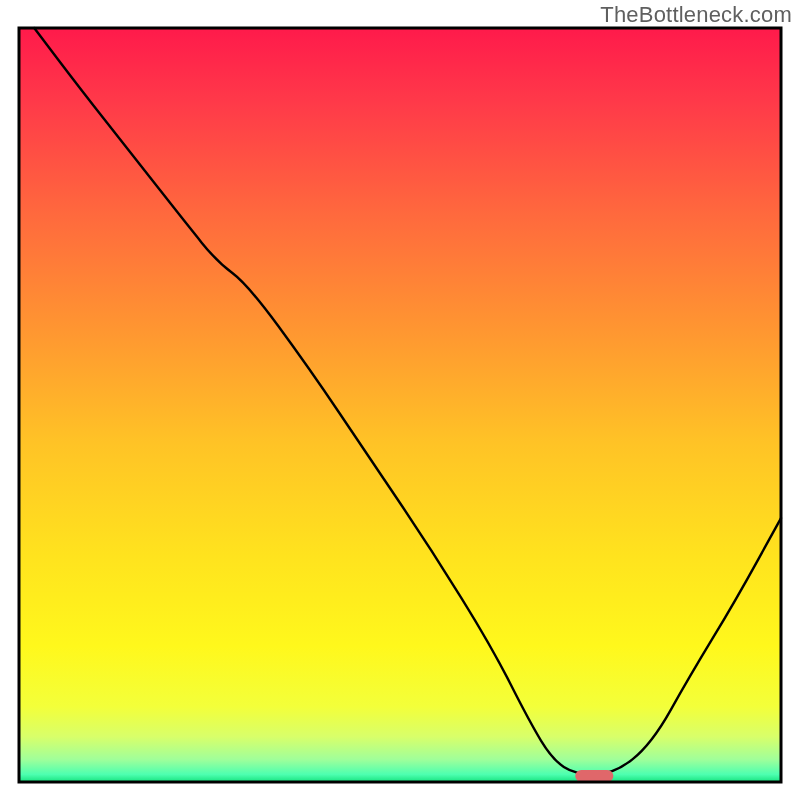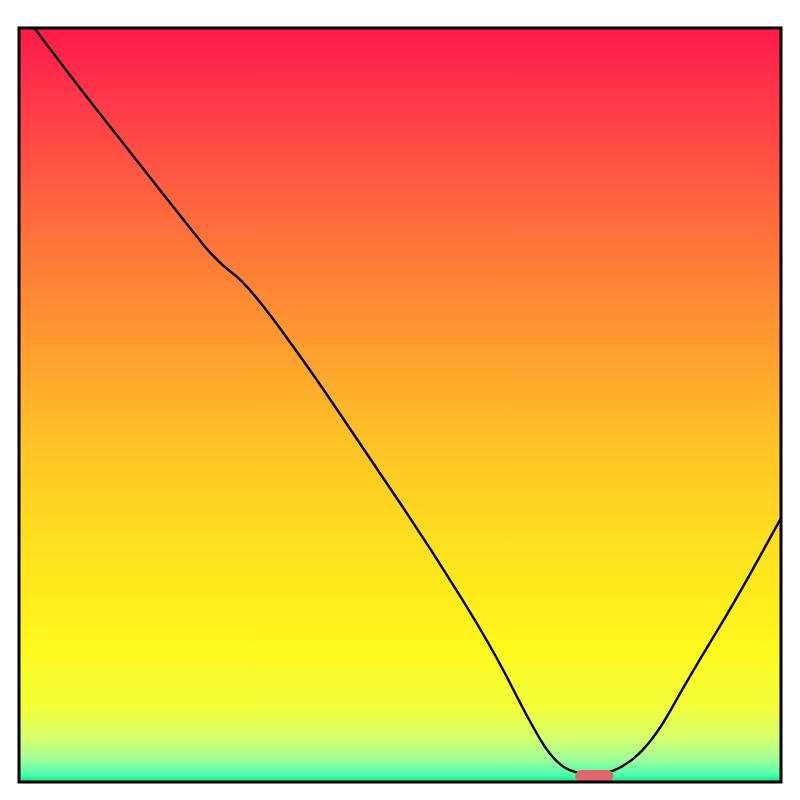--- a/index.html
+++ b/index.html
@@ -29,20 +29,21 @@
     left: 0;
     top: 0;
     width: 800px;
     height: 800px;
   }
 </style>
 </head>
 <body>
 <div class="container">
 
+<div class="watermark">TheBottleneck.com</div>
 
 <svg class="chart" viewBox="0 0 800 800">
   <defs>
     <linearGradient id="bg-grad" x1="0" y1="0" x2="0" y2="1">
           <stop offset="0%" stop-color="#ff1a4b"></stop>
           <stop offset="10%" stop-color="#ff3a49"></stop>
           <stop offset="25%" stop-color="#ff6a3d"></stop>
           <stop offset="40%" stop-color="#ff9631"></stop>
           <stop offset="55.00000000000001%" stop-color="#ffc326"></stop>
           <stop offset="70%" stop-color="#ffe31e"></stop>

